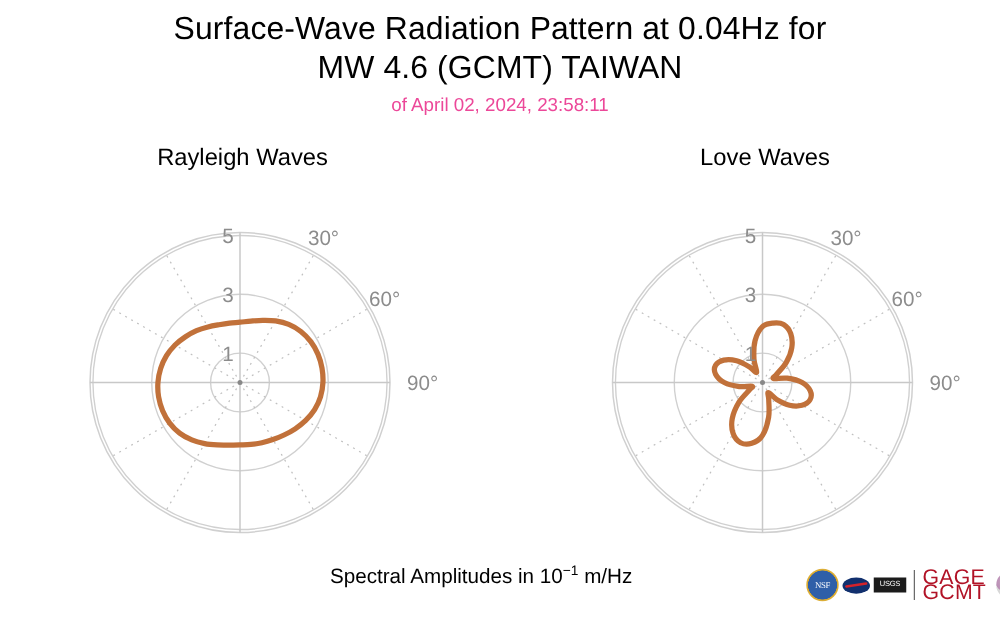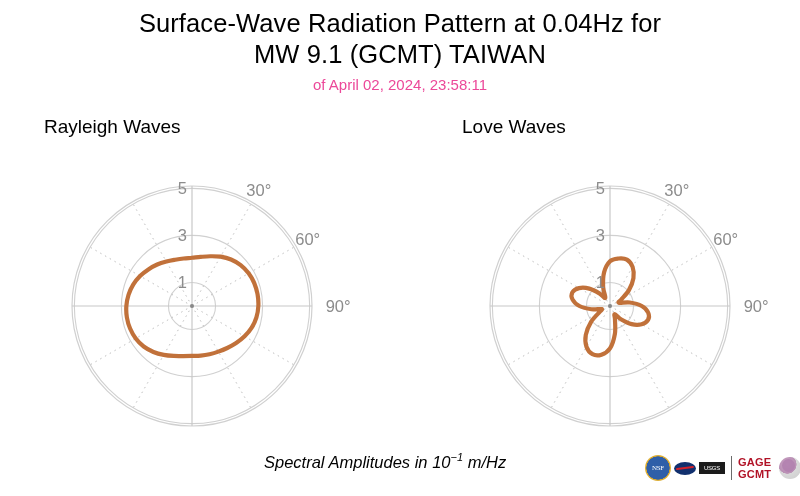--- a/index.html
+++ b/index.html
@@ -39,21 +39,21 @@
     font-size: 15px;
     line-height: 22px;
     margin-top: 4px;
     color: #ec4899;
   }
   
   .panel-title {
     position: absolute;
     font-size: 19px;
     color: #000;
-    text-align: left;
+    text-align: center;
     width: 300px;
   }
   #rayleigh-title { left: 44px; top: 116px; }
   #love-title     { left: 462px; top: 116px; }
 
   
   .polar-wrap {
     position: absolute;
     width: 250px;
     height: 250px;
@@ -74,21 +74,20 @@
   }
 
   
   .footer-caption {
     position: absolute;
     left: 264px;
     top: 451px;
     font-size: 16.5px;
     color: #000;
     white-space: nowrap;
-    font-style: italic;
   }
   .footer-caption sup {
     font-size: 11px;
     vertical-align: super;
   }
   .logo-strip {
     position: absolute;
     left: 645px;
     top: 453px;
     height: 30px;
@@ -144,23 +143,23 @@
   }
   .logo-divider {
     width: 1px;
     height: 24px;
     background: #6b6b6b;
     margin: 0 3px;
     flex: 0 0 auto;
   }
   .logo-gagesage {
     color: #b11226;
-    font-size: 11px;
+    font-size: 17px;
     line-height: 12.5px;
-    font-weight: bold;
+    font-weight: normal;
     letter-spacing: 0.2px;
     flex: 0 0 auto;
   }
   .logo-earthscope {
     display: flex;
     align-items: center;
     gap: 2px;
     margin-left: 5px;
     flex: 0 0 auto;
   }
@@ -181,21 +180,21 @@
     opacity: .85;
   }
 </style>
 </head>
 <body>
 
 <div id="figure">
 
   <div class="title-block">
     <div class="title-main">Surface-Wave Radiation Pattern at 0.04Hz for</div>
-    <div class="title-main">MW 9.1 (GCMT) TAIWAN</div>
+    <div class="title-main">MW 4.6 (GCMT) TAIWAN</div>
     <div class="title-sub">of April 02, 2024, 23:58:11</div>
   </div>
 
   <div class="panel-title" id="rayleigh-title">Rayleigh Waves</div>
   <div class="panel-title" id="love-title">Love Waves</div>
 
   <div class="polar-wrap" id="rayleigh-plot">
     <svg viewBox="0 0 250 250">
       <g class="grid-layer">
           <circle cx="125" cy="125" r="120" fill="none" stroke="#d0d0d0" stroke-width="1.2"></circle>

